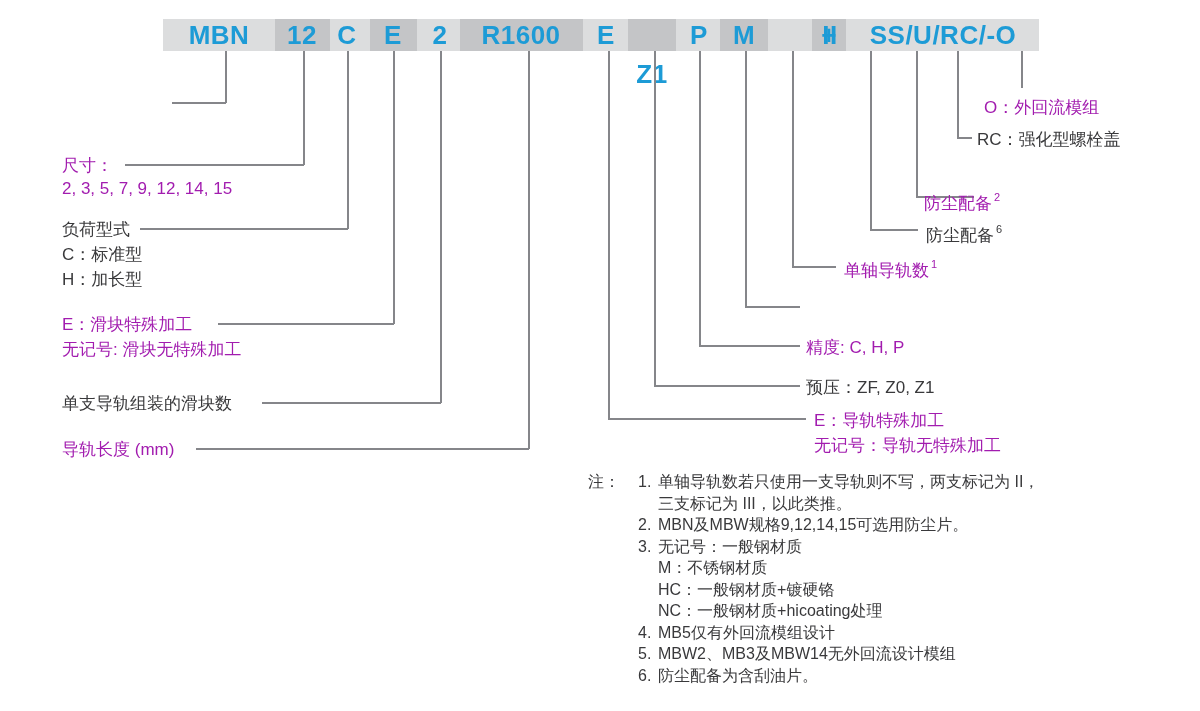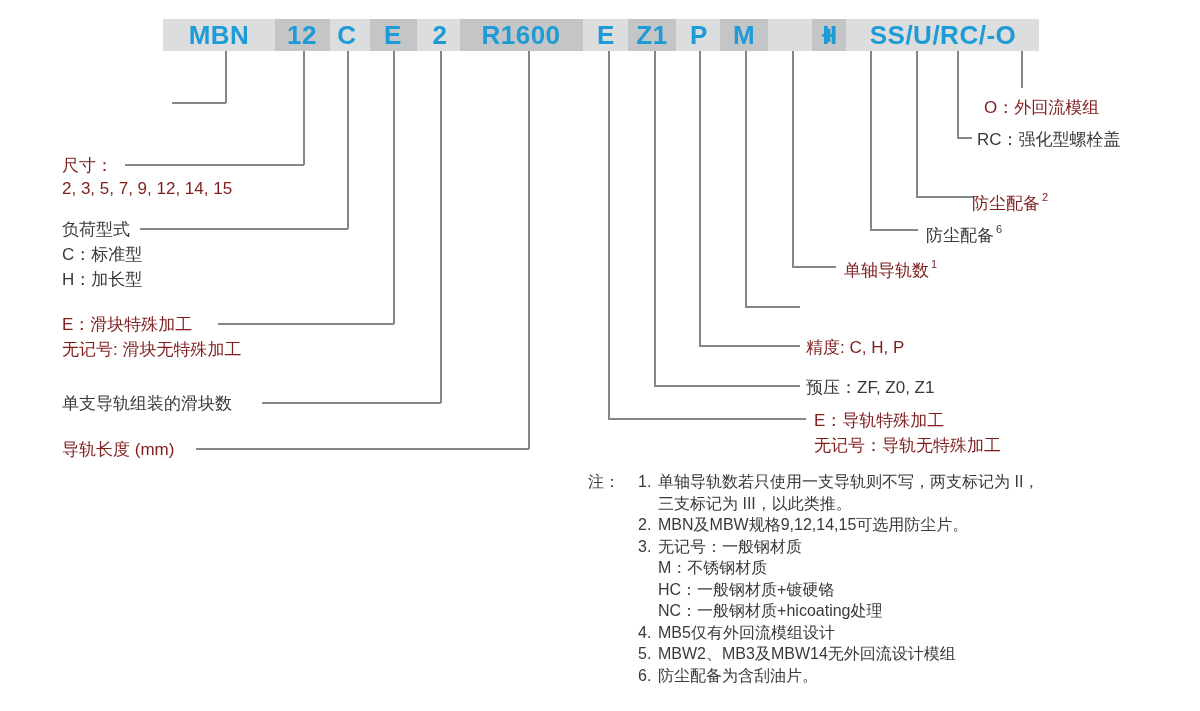--- a/index.html
+++ b/index.html
@@ -10,21 +10,21 @@
   .bar{position:absolute;top:19px;height:32px;background:#dcddde;}
   .bar-dark{position:absolute;top:19px;height:32px;background:#c4c5c7;}
   .seg{
     position:absolute;top:19px;height:32px;line-height:33px;text-align:center;
     font-weight:bold;font-size:26px;color:#1d9bd6;letter-spacing:0.5px;white-space:nowrap;
   }
   .v{position:absolute;width:1.5px;background:#85868a;}
   .h{position:absolute;height:1.5px;background:#85868a;}
   .lbl{position:absolute;font-size:17px;line-height:23px;white-space:nowrap;}
   .blk{color:#39393b;}
-  .blu{color:#7f1d1d;}
+  .blu{color:#a21caf;}
   .lh25{line-height:25px;}
   sup.s{font-size:11px;position:relative;top:-1px;margin-left:2px;}
   #notes{
     position:absolute;left:588px;top:471px;width:560px;
     font-size:16px;line-height:21.5px;color:#39393b;display:flex;
   }
   #notes .prefix{width:50px;flex:0 0 50px;}
   .note-item{display:flex;}
   .note-item .num{width:20px;flex:0 0 20px;}
   .note-line{white-space:nowrap;}
@@ -42,21 +42,21 @@
   <div class="bar-dark" style="left:720px;width:48px;"></div>
   <div class="bar-dark" style="left:812px;width:34px;"></div>
 
   <div class="seg" style="left:169px;width:100px;">MBN</div>
   <div class="seg" style="left:272px;width:60px;">12</div>
   <div class="seg" style="left:317px;width:60px;">C</div>
   <div class="seg" style="left:363px;width:60px;">E</div>
   <div class="seg" style="left:410px;width:60px;">2</div>
   <div class="seg" style="left:461px;width:120px;">R1600</div>
   <div class="seg" style="left:576px;width:60px;">E</div>
-  <div class="seg" style="left:622px;width:60px;">Z1</div>
+  <div class="seg" style="left:622px;width:60px;margin-top:39px;">Z1</div>
   <div class="seg" style="left:669px;width:60px;">P</div>
   <div class="seg" style="left:714px;width:60px;">M</div>
   <div class="seg" style="left:800px;width:60px;">II</div>
   <div class="seg" style="left:809px;width:40px;">+</div>
   <div class="seg" style="left:846px;width:194px;">SS/U/RC/-O</div>
 
   <div class="v" style="left:225px;top:51px;height:52px;"></div>
   <div class="h" style="left:172px;top:102px;width:54px;"></div>
 
   <div class="v" style="left:303px;top:51px;height:114px;"></div>
@@ -120,21 +120,21 @@
   <div class="lbl blk" style="left:62px;top:392px;">单支导轨组装的滑块数</div>
 
   <div class="lbl blu" style="left:62px;top:438px;">导轨长度 (mm)</div>
 
   <div class="lbl blu" style="left:984px;top:96px;">O：外回流模组</div>
 
   <div class="lbl blk lh25" style="left:977px;top:127px;">
     <div>RC：强化型螺栓盖</div>
   </div>
 
-  <div class="lbl blu" style="left:972px;top:187px;">
+  <div class="lbl blu" style="left:924px;top:187px;">
     <span>防尘配备</span><sup class="s">2</sup>
   </div>
 
   <div class="lbl blk" style="left:926px;top:219px;">
     <span>防尘配备</span><sup class="s">6</sup>
   </div>
 
   <div class="lbl blu" style="left:844px;top:254px;">
     <span>单轴导轨数</span><sup class="s">1</sup>
   </div>

